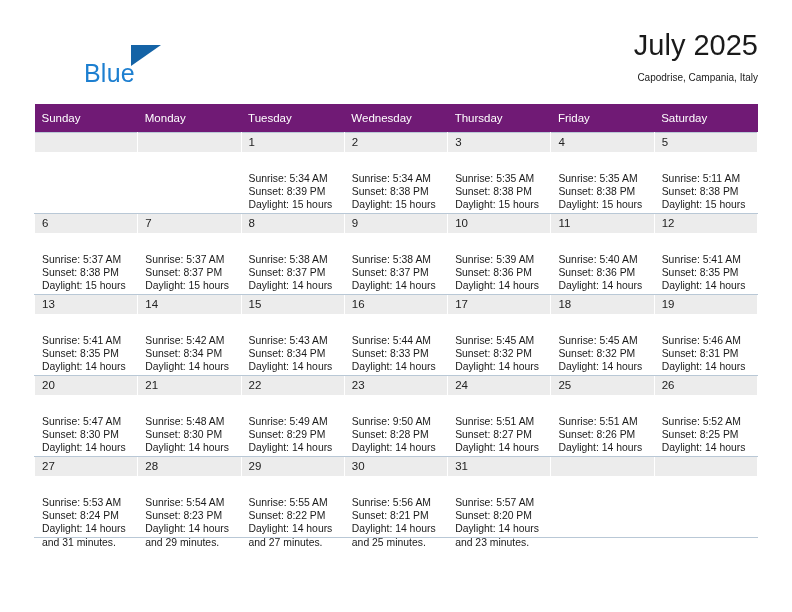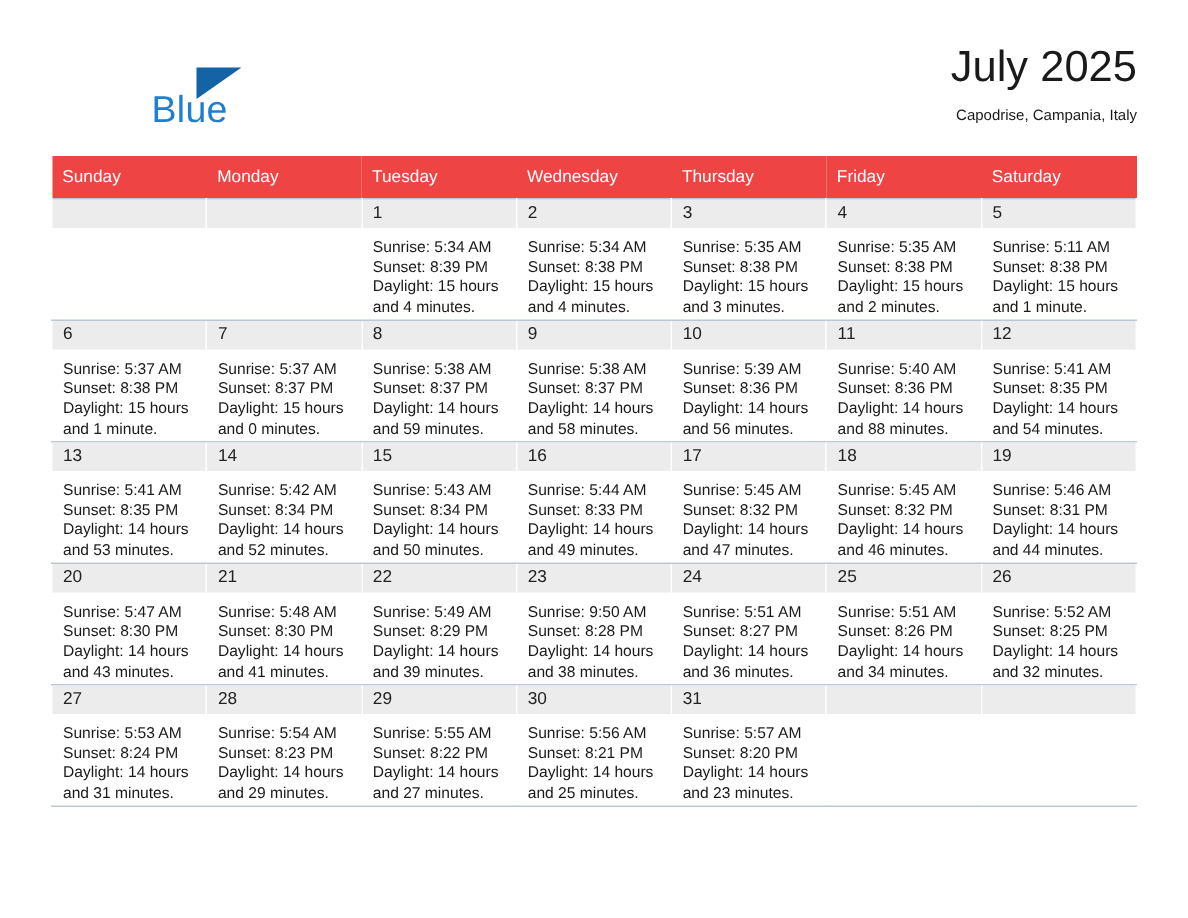--- a/index.html
+++ b/index.html
@@ -49,21 +49,21 @@
     position: absolute;
     left: 97px;
     top: 11px;
     width: 0;
     height: 0;
     border-left: 30px solid #1463a6;
     border-bottom: 21px solid transparent;
   }
   .logo-blue {
     position: absolute;
-    left: 67px;
+    left: 50px;
     top: 25px;
     font-size: 25px;
     color: #1d7fd0;
     letter-spacing: 0.2px;
     text-align: center;
   }
   .title-block {
     position: absolute;
     right: 0;
     top: 0;
@@ -86,21 +86,21 @@
   
   .calendar {
     position: absolute;
     left: 34px;
     top: 104px;
     width: 724px;
     border-collapse: collapse;
     table-layout: fixed;
   }
   .calendar th {
-    background: #ef4444;
+    background: #701a75;
     color: #ffffff;
     font-weight: normal;
     font-size: 11.5px;
     text-align: left;
     padding: 5px 0 5px 7px;
     height: 18px;
     border: none;
   }
   .calendar td {
     vertical-align: top;
@@ -125,21 +125,21 @@
     padding: 2px 0 1px 7px;
     font-size: 11.5px;
     line-height: 14px;
     color: #222222;
     box-sizing: content-box;
   }
   td.empty .daynum-bar {
     background: #ececec;
   }
   .info {
-    padding: 7px 6px 0 7px;
+    padding: 20px 6px 0 7px;
     font-size: 10.4px;
     line-height: 13.2px;
     color: #1a1a1a;
   }
   .info div {
     white-space: nowrap;
   }
   .info .daylight {
     white-space: normal;
   }

